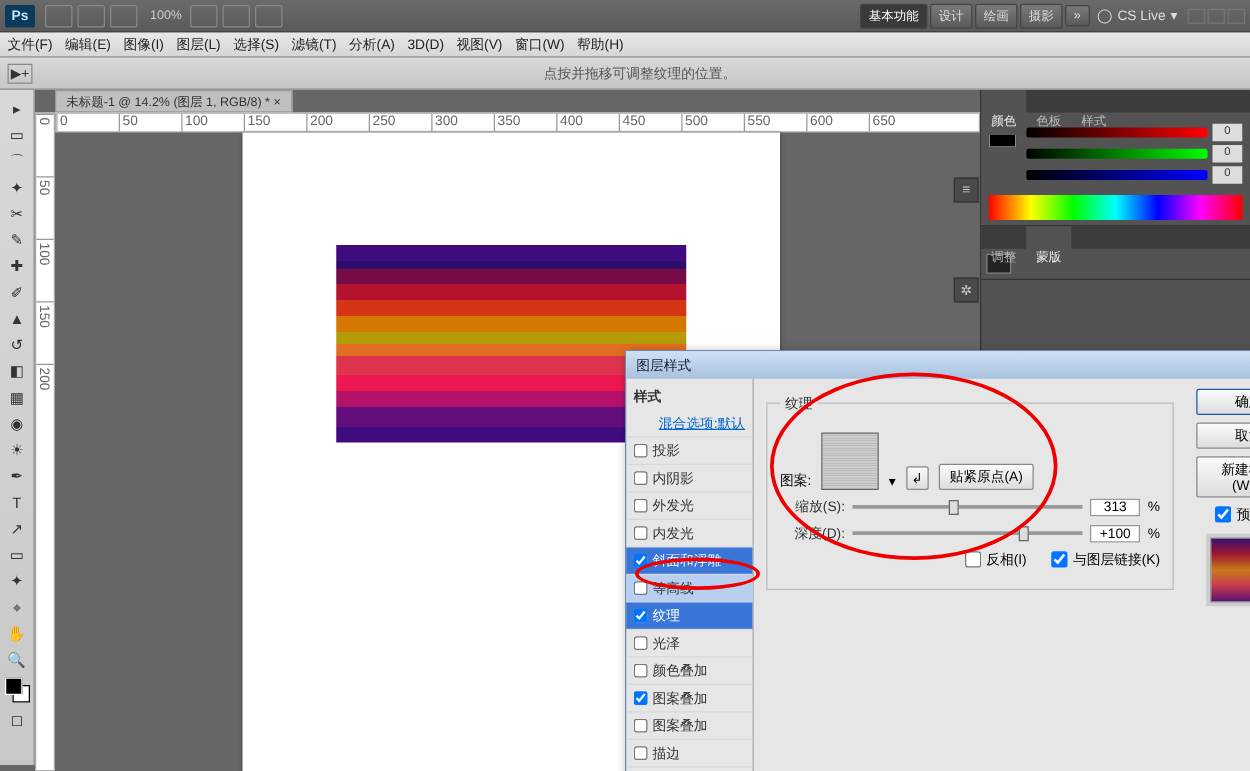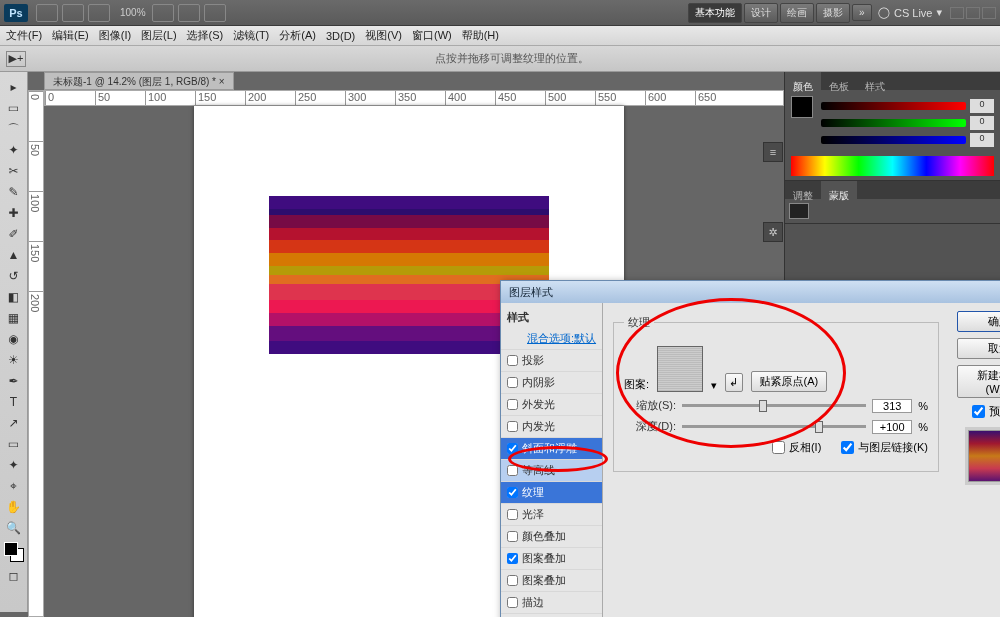--- a/index.html
+++ b/index.html
@@ -47,21 +47,21 @@
    #c03a20 28% 36%, #c77a18 36% 44%, #b09a20 44% 50%, #d07030 50% 56%,
    #c83a50 56% 66%, #d22050 66% 74%, #a01860 74% 82%, #5a1270 82% 92%,
    #3a0f6f 92% 100%);
   filter: saturate(1.2);
 }
 
 
 .panels { position:absolute; right:0; top:0; width:216px; height:545px; background:#535353; border-left:1px solid #333;}
 .panel { background:#535353; border-bottom:1px solid #333; }
 .panel .tabs { display:flex; background:#3c3c3c; height:18px;}
-.panel .tabs span { padding:8px 8px; color:#bbb; font-size:10px;}
+.panel .tabs span { padding:18px 8px; color:#bbb; font-size:10px;}
 .panel .tabs span.active { background:#535353; color:#eee;}
 .color-panel { height:90px; padding:6px;}
 .color-sw { width:22px; height:22px; background:#000; border:1px solid #888; float:left; margin-right:8px;}
 .slider-row { display:flex; align-items:center; margin:3px 0; gap:4px;}
 .slider-row .track{ flex:1; height:8px; background:linear-gradient(90deg,#000,#f00); border-radius:2px;}
 .slider-row .track.g{background:linear-gradient(90deg,#000,#0f0);}
 .slider-row .track.b{background:linear-gradient(90deg,#000,#00f);}
 .slider-row .val{width:24px;height:14px;background:#ddd;text-align:center;color:#333;font-size:9px;}
 .spectrum { height:20px; margin-top:6px; background:linear-gradient(90deg,#f00,#ff0,#0f0,#0ff,#00f,#f0f,#f00);}
 .side-glyph { position:absolute; left:-22px; width:20px; height:20px; background:#4a4a4a; border:1px solid #333; color:#ccc; display:flex;align-items:center;justify-content:center;}

